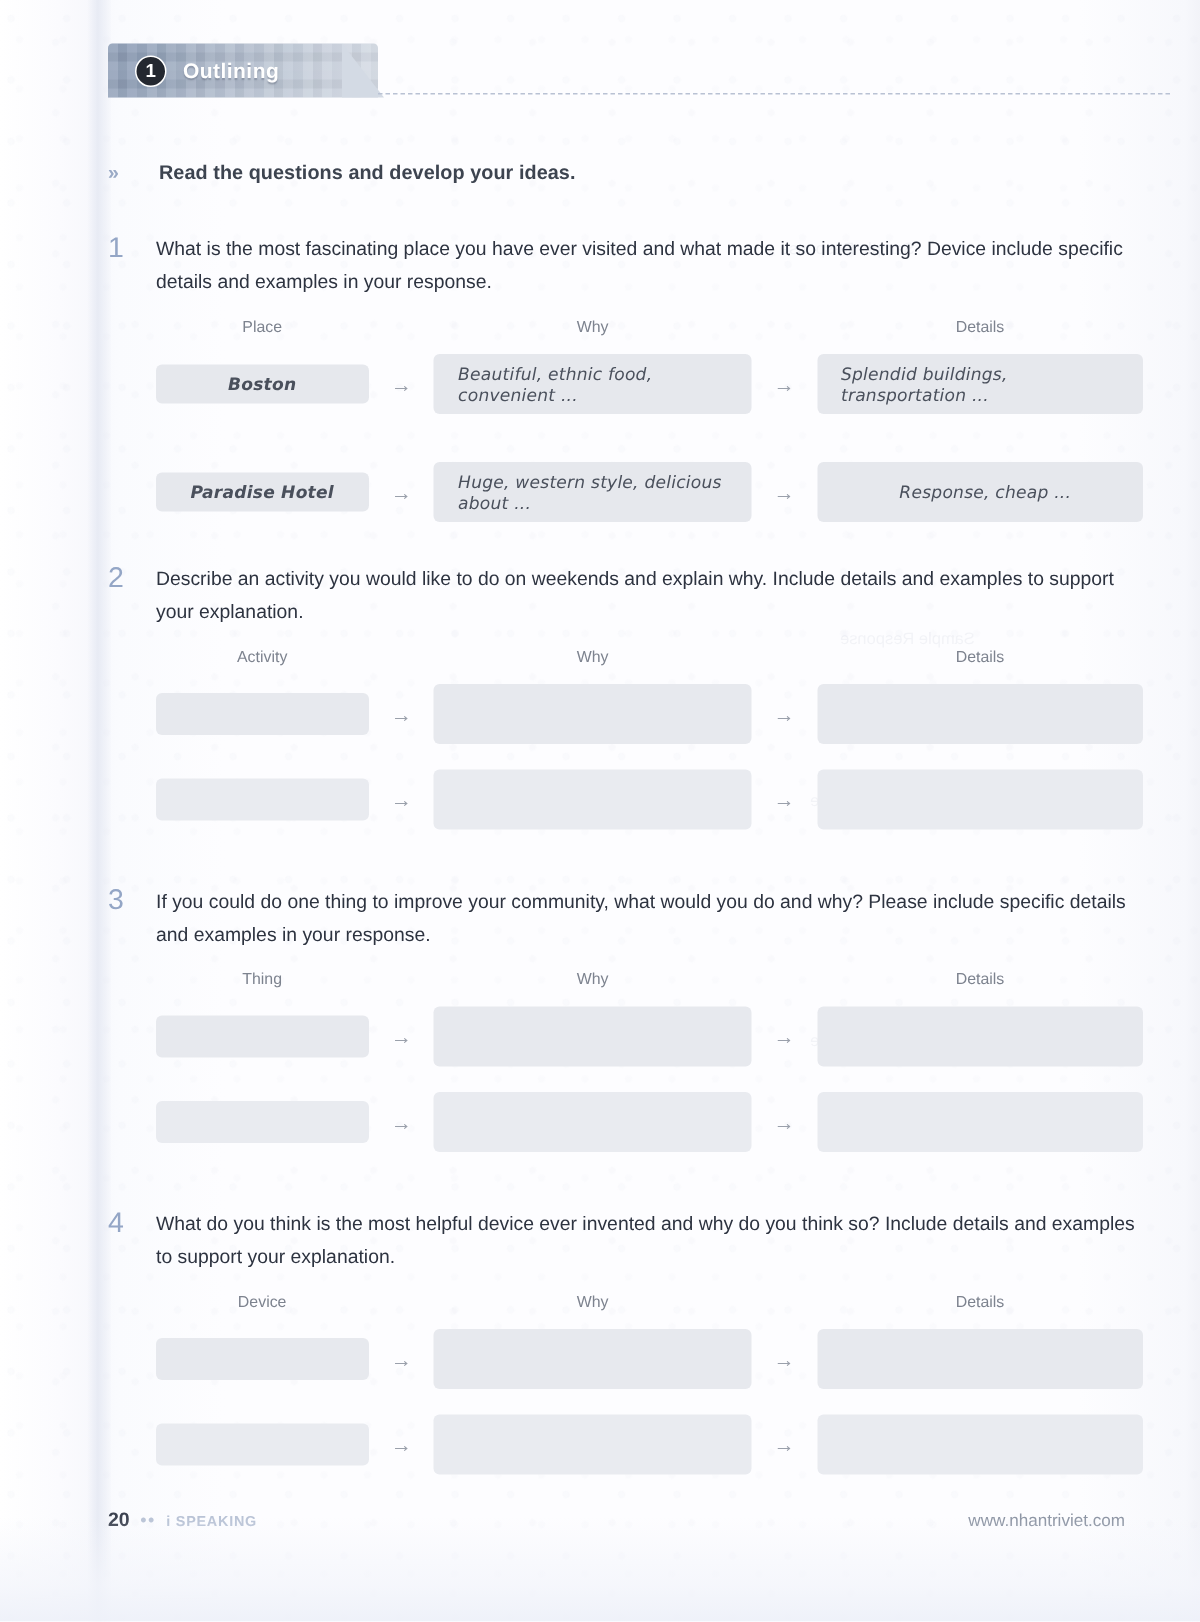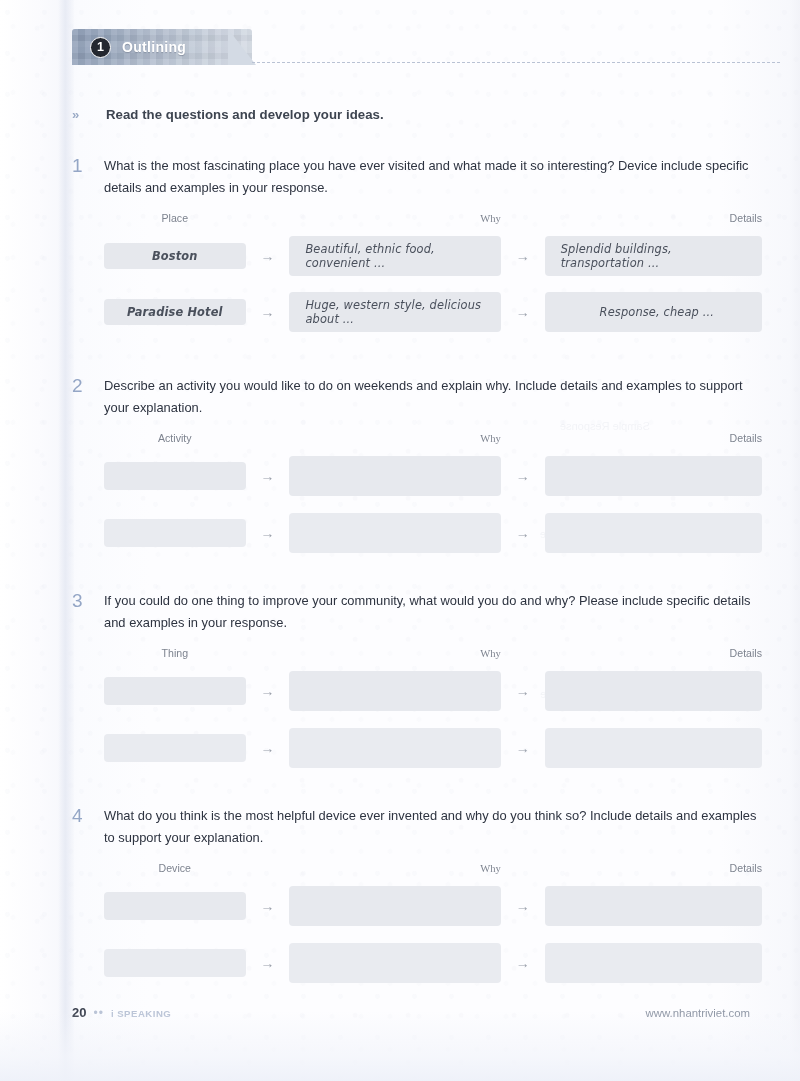--- a/index.html
+++ b/index.html
@@ -183,22 +183,22 @@
   }
   .col-heads {
     display: flex;
     align-items: center;
     height: 18px;
     color: #7d838f;
     font-size: 10.6px;
   }
   .ch1 { width: 142px; text-align: center; }
   .ch-gap { width: 44px; }
-  .ch2 { width: 212px; text-align: right; font-family: Liberation Serif, serif; }
-  .ch3 { width: 218px; text-align: right; }
+  .ch2 { width: 212px; text-align: center; }
+  .ch3 { width: 218px; text-align: center; }
 
   .row {
     display: flex;
     align-items: center;
     margin-top: 9px;
   }
   .cell {
     background: #e6e8ed;
     border-radius: 4px;
     display: flex;
@@ -341,21 +341,21 @@
           </div>
         <div class="arrow">→</div>
         <div class="cell c2">
             <span class="hand">Beautiful, ethnic food, convenient ...</span>
           </div>
         <div class="arrow">→</div>
         <div class="cell c3">
             <span class="hand">Splendid buildings, transportation ...</span>
           </div>
       </div>
-      <div class="row r2" style="margin-top:16px;">
+      <div class="row r2" style="margin-top:32px;">
         <div class="cell c1">
             <span class="hand">Paradise Hotel</span>
           </div>
         <div class="arrow">→</div>
         <div class="cell c2">
             <span class="hand">Huge, western style, delicious about ...</span>
           </div>
         <div class="arrow">→</div>
         <div class="cell c3 center">
             <span class="hand">Response, cheap ...</span>

